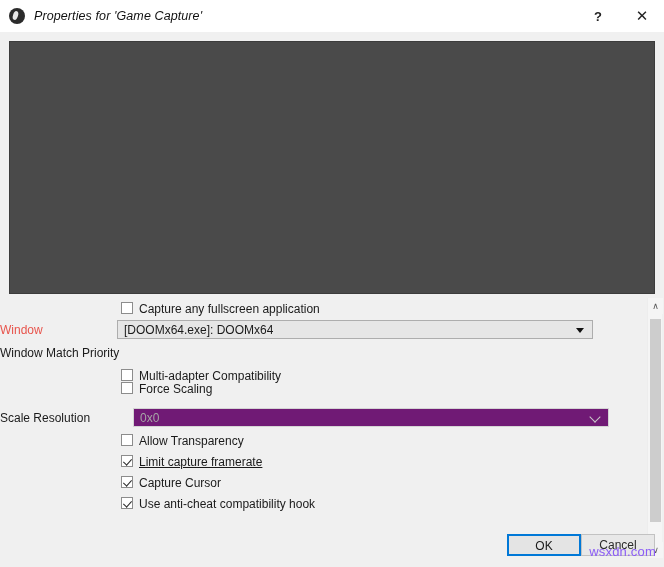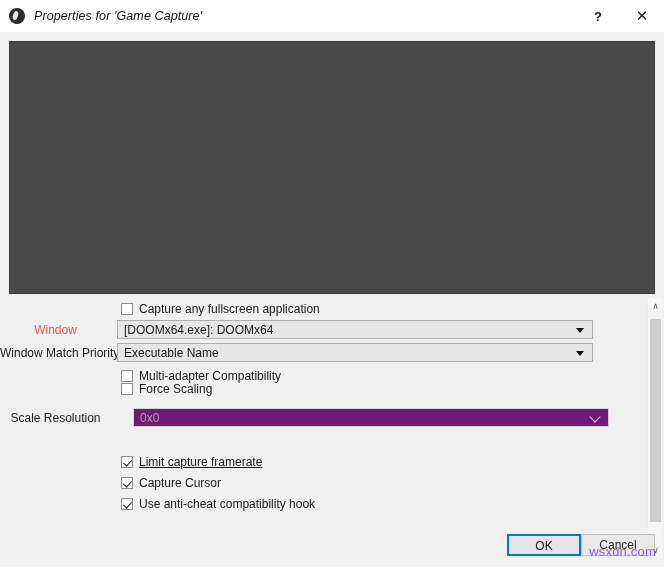--- a/index.html
+++ b/index.html
@@ -108,34 +108,34 @@
   .row {
     position: absolute;
     left: 0;
     width: 664px;
     height: 21px;
     display: flex;
     align-items: center;
   }
   .lbl {
     width: 117px;
-    text-align: center;
+    text-align: left;
     padding-right: 6px;
     box-sizing: border-box;
     font-size: 12px;
     color: #1a1a1a;
     white-space: nowrap;
     flex: none;
   }
   .lbl.red { color: #e8544c; }
 
   
   .cbwrap {
     display: flex;
-    align-items: center;
+    align-items: flex-start;
     margin-left: 121px;
   }
   .cbox {
     width: 12px;
     height: 12px;
     border: 1px solid #8c8c8c;
     background: #ffffff;
     box-sizing: border-box;
     position: relative;
     flex: none;
@@ -310,44 +310,46 @@
       </div>
       <div class="row" style="top: 21px;">
         <div class="lbl red">Window</div>
         <div class="combo">
           <span class="val">[DOOMx64.exe]: DOOMx64</span>
           <span class="arrow"></span>
         </div>
       </div>
       <div class="row" style="top: 44px;">
         <div class="lbl">Window Match Priority</div>
-        <div class="combo">
-          <span class="val">Executable Name</span>
-          <span class="arrow"></span>
-        </div>
       </div>
       <div class="row" style="top: 67px;">
         <div class="cbwrap">
           <span class="cbox"></span>
           <span class="cblabel">Multi-adapter Compatibility</span>
         </div>
       </div>
       <div class="row" style="top: 80px;">
         <div class="cbwrap">
           <span class="cbox"></span>
           <span class="cblabel">Force Scaling</span>
         </div>
       </div>
       <div class="row" style="top: 109px; gap: 16px;">
         <div class="lbl">Scale Resolution</div>
         <div class="combo disabled">
           <span class="val">0x0</span>
           <span class="arrow"></span>
         </div>
       </div>
+      <div class="row" style="top: 132px;">
+        <div class="cbwrap">
+          <span class="cbox"></span>
+          <span class="cblabel">Allow Transparency</span>
+        </div>
+      </div>
       <div class="row" style="top: 153px; text-decoration: underline;">
         <div class="cbwrap">
           <span class="cbox checked"></span>
           <span class="cblabel">Limit capture framerate</span>
         </div>
       </div>
       <div class="row" style="top: 174px;">
         <div class="cbwrap">
           <span class="cbox checked"></span>
           <span class="cblabel">Capture Cursor</span>

